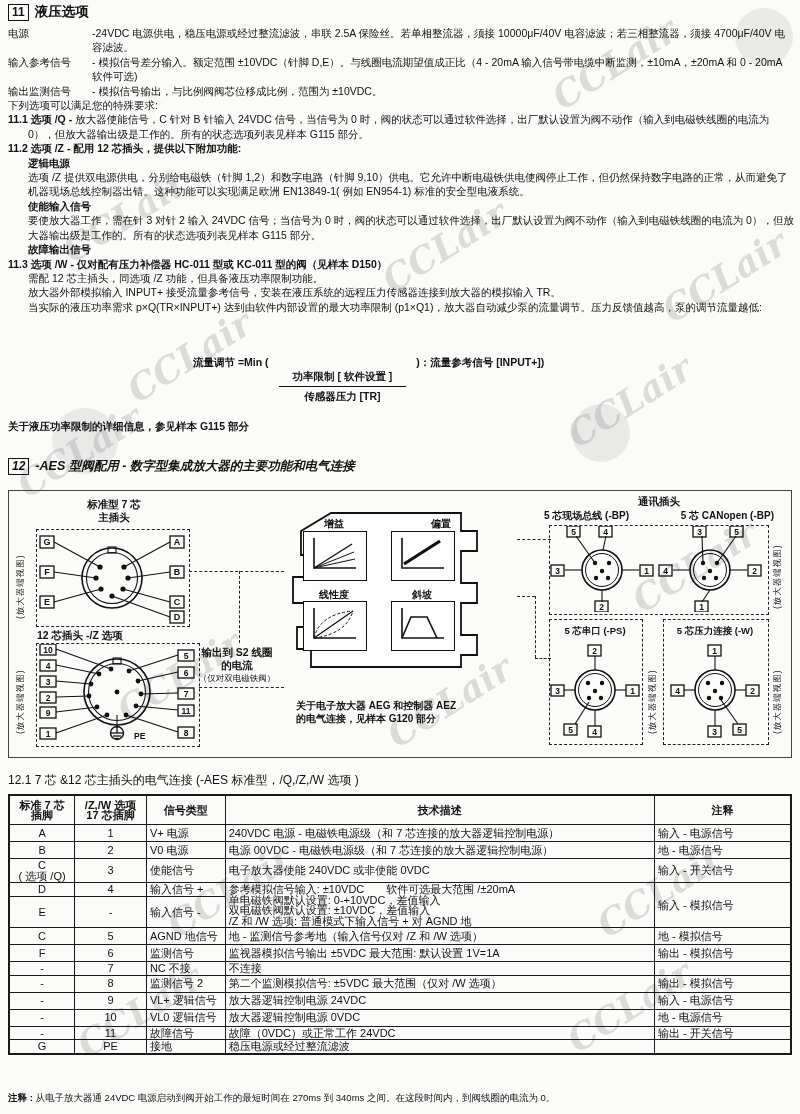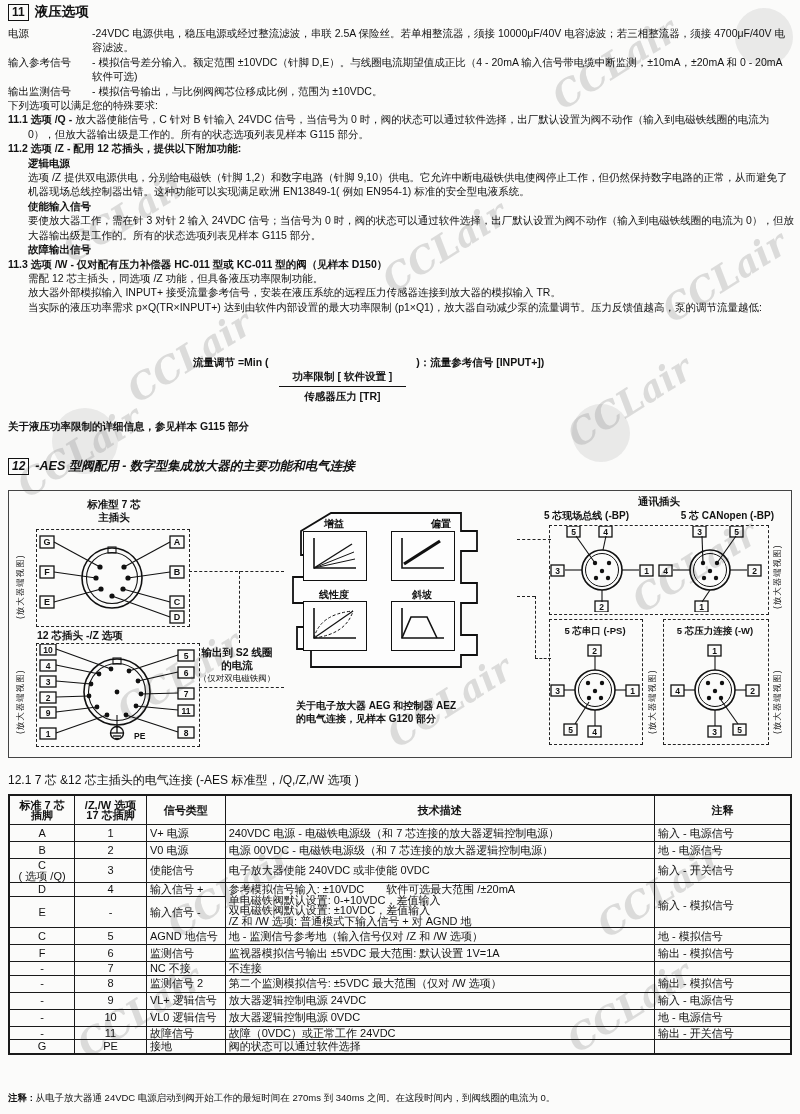--- a/index.html
+++ b/index.html
@@ -574,21 +574,21 @@
         <td class="c">-</td>
             <td class="c">11</td>
         <td>故障信号</td>
             <td>故障（0VDC）或正常工作 24VDC</td>
             <td>输出 - 开关信号</td>
       </tr>
       <tr class="rh14">
         <td class="c">G</td>
             <td class="c">PE</td>
         <td>接地</td>
-            <td>阀的状态可以通过软件选择</td>
+            <td>稳压电源或经过整流滤波</td>
             <td></td>
       </tr>
     </tbody>
       </table>
   </div>
 
   <div id="tbl-note">
     <span class="b">注释 :</span>
     <span>从电子放大器通 24VDC 电源启动到阀开始工作的最短时间在 270ms 到 340ms 之间。在这段时间内，到阀线圈的电流为 0。</span>
   </div>

